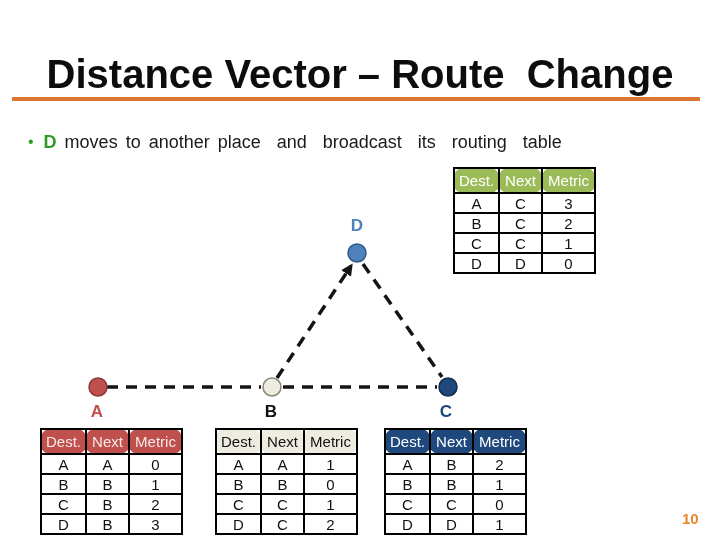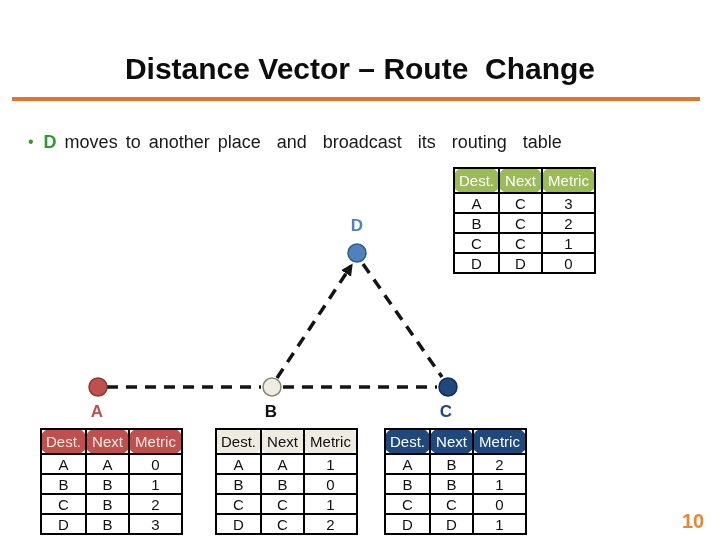--- a/index.html
+++ b/index.html
@@ -12,21 +12,21 @@
     font-family: "Liberation Sans", sans-serif;
   }
   .keep-ws { white-space: pre-wrap; }
 
   
   .title {
     position: absolute;
     top: 52px; left: 0;
     width: 720px;
     text-align: center;
-    font-size: 30px;
+    font-size: 40px;
     font-weight: bold;
     color: #0d0d0d;
     letter-spacing: 0px;
   }
   .title-rule {
     position: absolute;
     top: 97px; left: 12px;
     width: 688px; height: 4px;
     background: #DC7731;
   }
@@ -84,21 +84,21 @@
 
   .rt-d th { background: #9BBB59; color: #ffffff; }
   .rt-a th { background: #C0504D; color: #f6e8e8; }
   .rt-b th { background: #EEECE1; color: #111111; }
   .rt-c th { background: #1F497D; color: #ffffff; }
 
   
   .page-number {
     position: absolute;
     top: 510px; left: 682px;
-    font-size: 20px;
+    font-size: 15px;
     font-weight: bold;
     color: #E8872E;
   }
 </style>
 </head>
 <body>
 
 <div class="slide">
 
   <div class="title keep-ws">Distance Vector – Route  Change</div>

